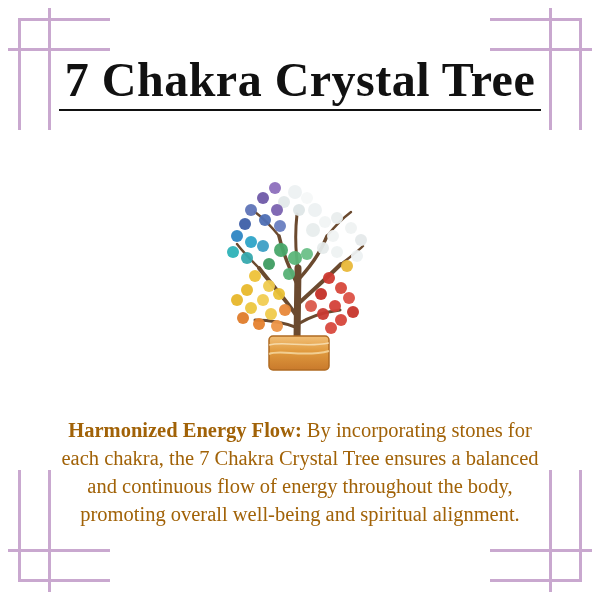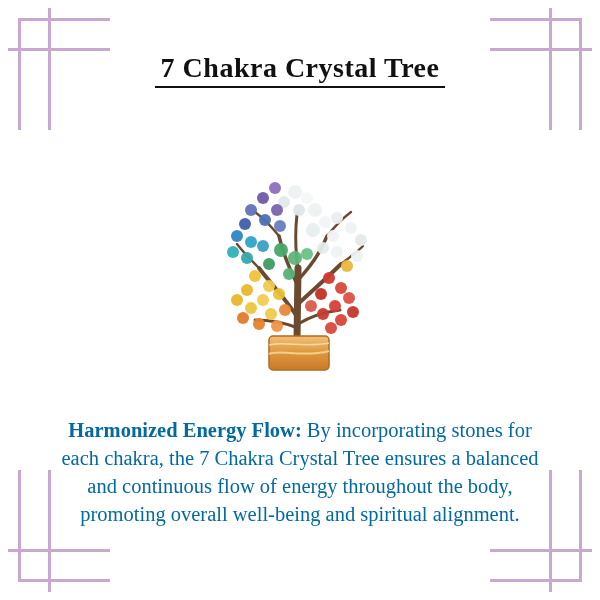--- a/index.html
+++ b/index.html
@@ -51,21 +51,21 @@
   #title-wrap {
     position: absolute;
     left: 0;
     top: 52px;
     width: 600px;
     text-align: center;
   }
   #title {
     display: inline-block;
     font-family: "Liberation Serif", serif;
-    font-size: 28px;
+    font-size: 48px;
     font-weight: bold;
     color: #111111;
     letter-spacing: 0.5px;
     border-bottom: 2px solid #111111;
     padding: 0 6px 2px 6px;
     line-height: 1.15;
     white-space: nowrap;
   }
 
   
@@ -81,21 +81,21 @@
   
   #body-text {
     position: absolute;
     left: 58px;
     top: 395px;
     width: 484px;
     text-align: center;
     font-family: "Liberation Serif", serif;
     font-size: 20.5px;
     line-height: 1.38;
-    color: #0369a1;
+    color: #a16207;
   }
   #body-text b {
     font-weight: bold;
   }
 </style>
 </head>
 <body>
 
 <div id="card">
 

